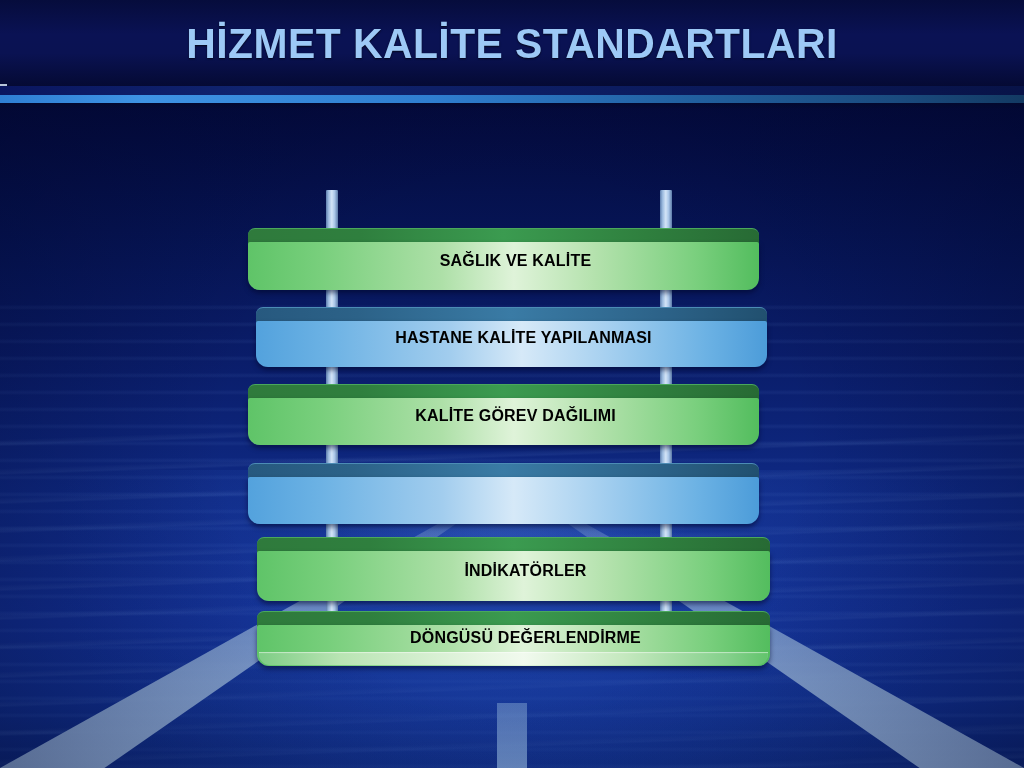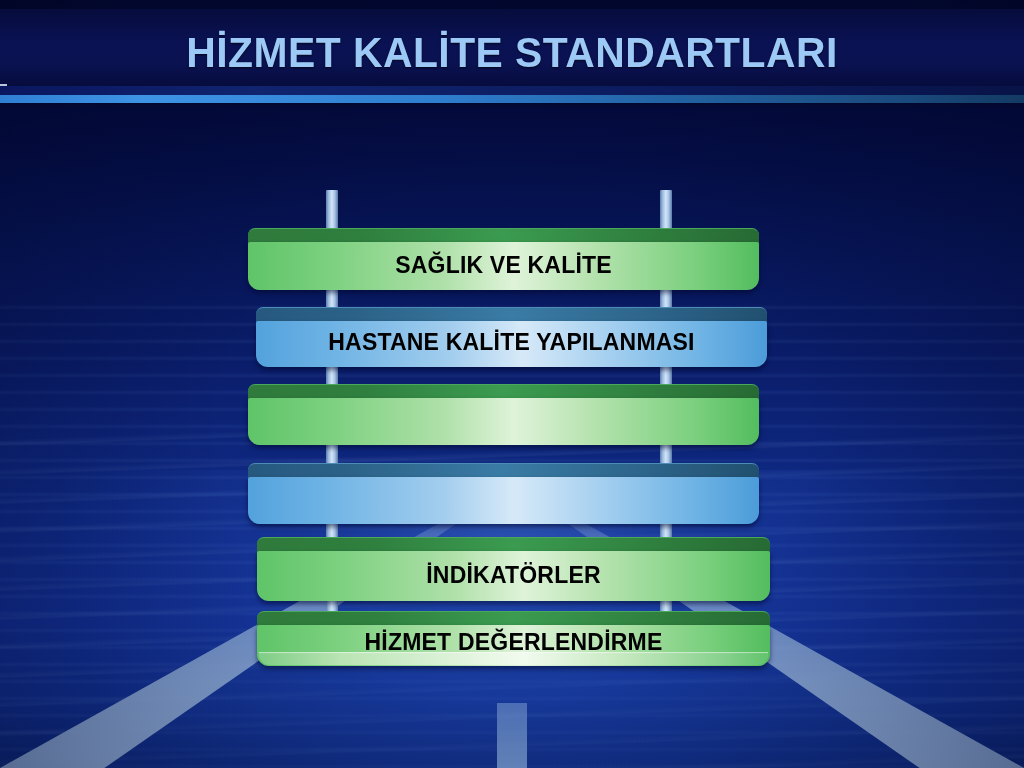--- a/index.html
+++ b/index.html
@@ -125,21 +125,21 @@
     width: 344px; height: 120px;
     background: radial-gradient(ellipse at 50% 10%,
         rgba(120,160,230,0.20) 0%,
         rgba(70,110,200,0.07) 55%,
         rgba(0,0,0,0) 80%);
   }
 
   
   .title-band {
     position: absolute;
-    left: 0; top: 9px;
+    left: 0; top: 0;
     width: 1024px; height: 86px;
     background: linear-gradient(to bottom,
         #060c3c 0%,
         #0a1254 40%,
         #0a1252 62%,
         #050a34 100%);
   }
   .title-text {
     position: absolute;
     left: 0; top: 19px;
@@ -213,26 +213,26 @@
   }
   .bar .body {
     position: absolute;
     left: 0;
     width: 100%;
     border-radius: 2px 2px 12px 12px;
     box-shadow: 0 3px 5px rgba(0,5,40,0.55);
   }
   .bar .label {
     position: absolute;
-    left: 0;
+    left: 12px;
     width: 100%;
     text-align: center;
     color: #000;
     font-weight: bold;
-    font-size: 23px;
+    font-size: 16px;
     letter-spacing: 0.2px;
     white-space: nowrap;
   }
   
   .bar.green .top {
     background: linear-gradient(to right,
         #2f7a3c 0%, #2f7f3e 22%, #3b9b50 50%, #2f7f3e 78%, #276a34 100%);
     border-top: 1px solid #4aa85c;
   }
   .bar.green .body {
@@ -314,31 +314,32 @@
         <div class="label" style="top: 24px;">SAĞLIK VE KALİTE</div>
       </div>
       <div class="bar blue" style="left: 248px; top: 307px; width: 511px; height: 60px; margin-left: 8px;">
         <div class="top"></div>
         <div class="body" style="top: 14px; height: 46px;"></div>
         <div class="label" style="top: 22px;">HASTANE KALİTE YAPILANMASI</div>
       </div>
       <div class="bar green" style="left: 248px; top: 384px; width: 511px; height: 61px;">
         <div class="top"></div>
         <div class="body" style="top: 14px; height: 47px;"></div>
+        <div class="label" style="top: 23px;">KALİTE GÖREV DAĞILIMI</div>
       </div>
       <div class="bar blue" style="left: 248px; top: 463px; width: 511px; height: 61px;">
         <div class="top"></div>
         <div class="body" style="top: 14px; height: 47px;"></div>
       </div>
       <div class="bar green" style="left: 257px; top: 537px; width: 513px; height: 72px;">
         <div class="top"></div>
         <div class="body" style="top: 14px; height: 50px;"></div>
         <div class="label" style="top: 25px;">İNDİKATÖRLER</div>
       </div>
       <div class="bar green" style="left: 257px; top: 611px; width: 513px; height: 55px;">
         <div class="top"></div>
         <div class="body" style="top: 14px; height: 41px;"></div>
         <div class="bottom-bevel" style="top: 41px;"></div>
-        <div class="label" style="top: 18px;">HİZMET DEĞERLENDİRME</div>
+        <div class="label" style="top: 18px;">DÖNGÜSÜ DEĞERLENDİRME</div>
       </div>
     </div>
 
 </div>
 
 </body></html>

